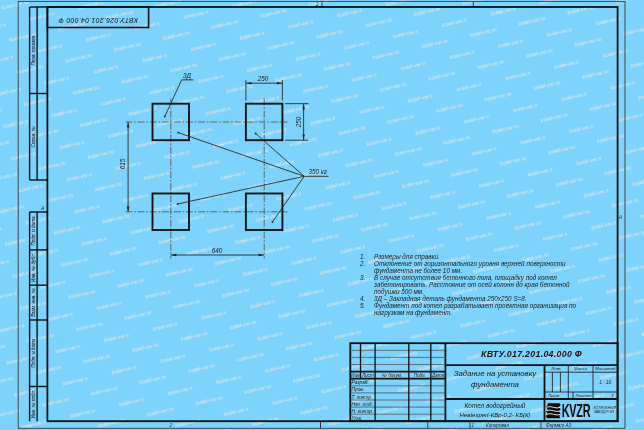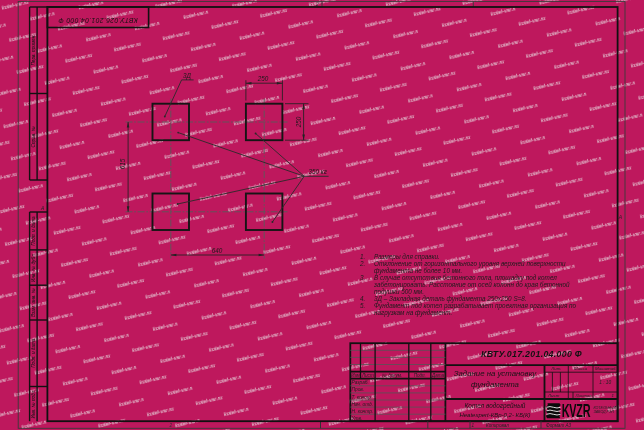--- a/index.html
+++ b/index.html
@@ -1,16 +1,16 @@
 <!DOCTYPE html>
 <html><head>
 <meta charset="utf-8">
 <style>
   html,body{margin:0;padding:0;background:#ffffff;}
-  #sheet{position:relative;width:644px;height:430px;background:#be185d;overflow:hidden;
+  #sheet{position:relative;width:644px;height:430px;background:#7dd3fc;overflow:hidden;
          font-family:"Liberation Sans", sans-serif;}
   svg{position:absolute;left:0;top:0;}
   text{font-family:"Liberation Sans", sans-serif;}
 </style>
 </head>
 <body>
 <div id="sheet">
 <svg width="644" height="430" viewBox="0 0 644 430">
   <defs>
     <pattern id="wm" width="50" height="33" patternUnits="userSpaceOnUse" patternTransform="rotate(-13)">

